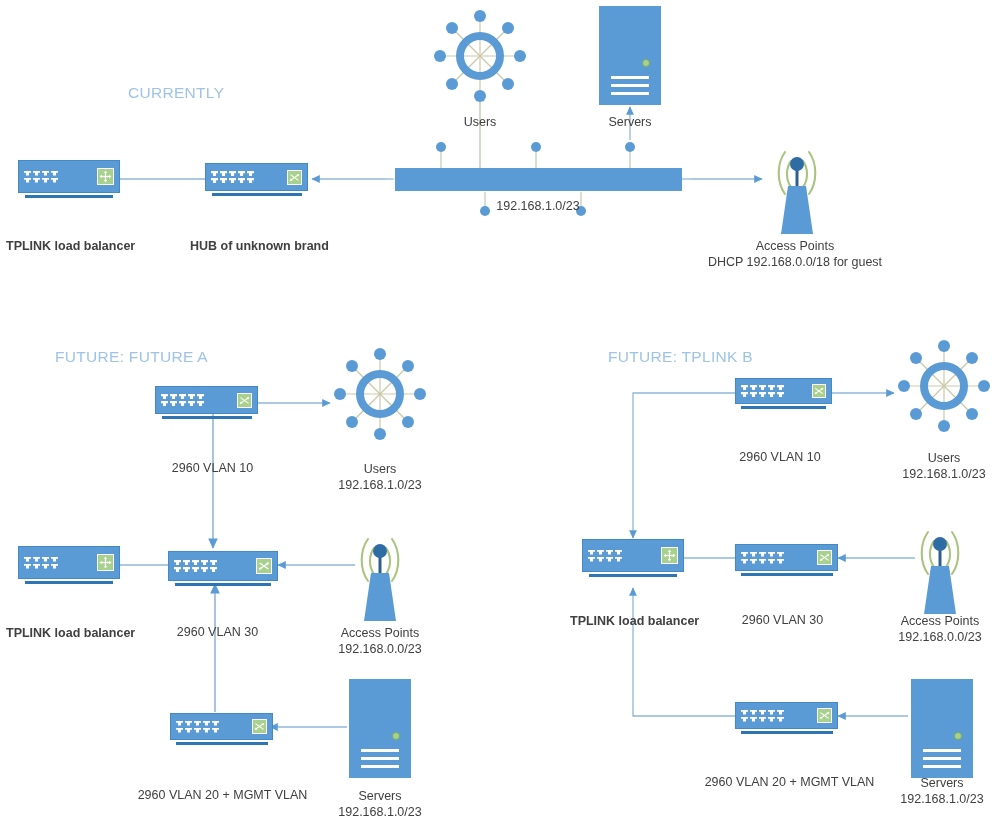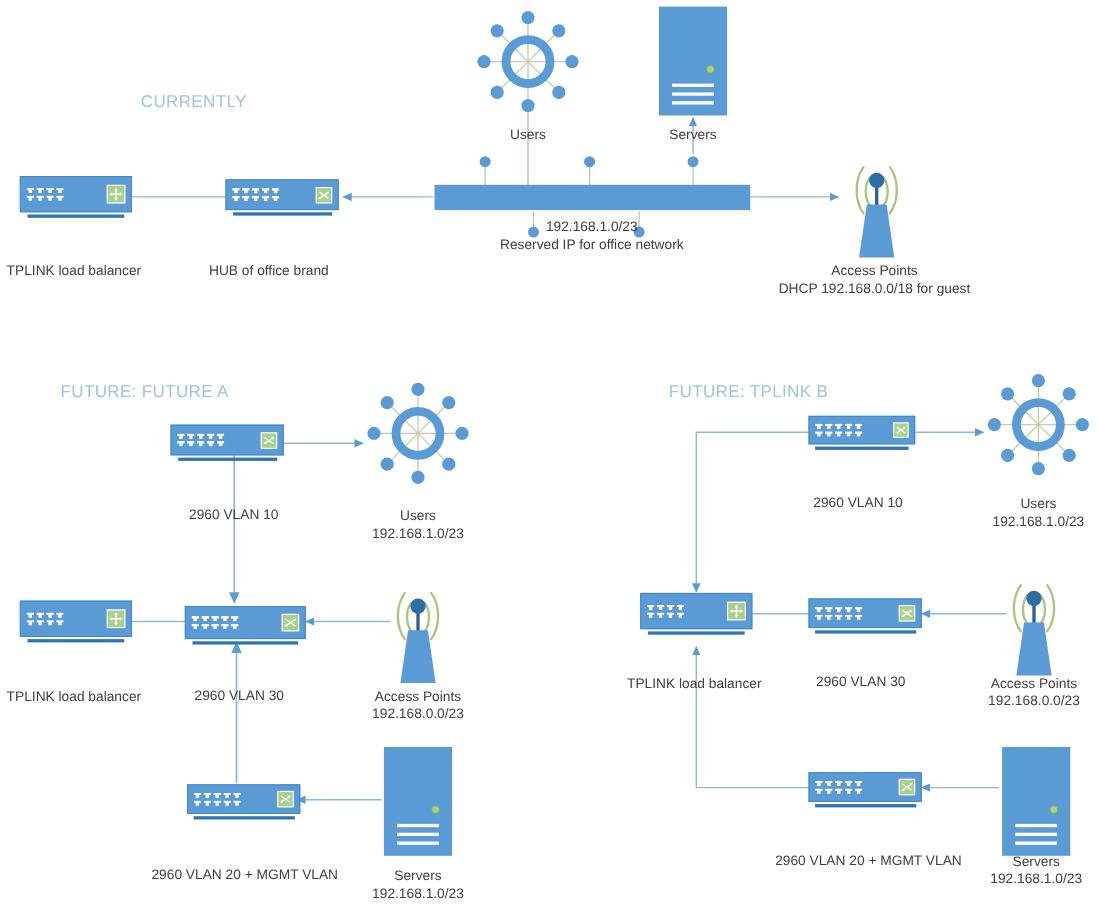--- a/index.html
+++ b/index.html
@@ -35,20 +35,21 @@
   .node-label {
     position: absolute;
     font-size: 12.5px;
     color: #404040;
     text-align: center;
     white-space: nowrap;
     line-height: 1.28;
   }
   .node-label.left {
     text-align: center;
+    font-weight: bold;
   }
   .edge-label {
     position: absolute;
     font-size: 12.5px;
     color: #404040;
     white-space: nowrap;
     text-align: center;
   }
   
   .device {
@@ -198,21 +199,20 @@
 
       <line x1="908" y1="716" x2="838" y2="716" marker-end="url(#arrow)"></line>
     </g>
   </svg>
 
   <div class="section-title" style="left:128px; top:84px;">CURRENTLY</div>
 
   <div style="position:absolute; left:395px; top:168px; width:287px; height:23px; background:#5B9BD5;"></div>
   <div class="node-label" style="left:398px; top:198px; width:280px;">
     <div>192.168.1.0/23</div>
-    <div>Reserved IP for office network</div>
   </div>
 
   <div class="device" style="left:18px; top:160px;">
     <div class="dev-body" style="width:102px; height:33px;">
       <div class="ports">
         <div class="port-col">
             <div class="port"></div>
             <div class="port"></div>
           </div>
         <div class="port-col">
@@ -279,21 +279,21 @@
           </g>
           <g fill="#ffffff">
             <path d="M14,4 L10.4,4.3 L12.4,7 z"></path>
             <path d="M2,12 L5.6,11.7 L3.6,9 z"></path>
           </g>
         </svg>
       </div>
     </div>
     <div class="dev-base" style="width:90px;"></div>
   </div>
-  <div class="node-label left" style="left:190px; top:238px;">HUB of office brand</div>
+  <div class="node-label left" style="left:190px; top:238px;">HUB of unknown brand</div>
 
   <div class="users-icon" style="left:432px; top:8px;">
     <svg width="96" height="96" viewBox="0 0 96 96">
       <g stroke="#C9C9A8" stroke-width="1.2">
         <line x1="48" y1="48" x2="48" y2="10"></line>
         <line x1="48" y1="48" x2="48" y2="86"></line>
         <line x1="48" y1="48" x2="10" y2="48"></line>
         <line x1="48" y1="48" x2="86" y2="48"></line>
         <line x1="48" y1="48" x2="21" y2="21"></line>
         <line x1="48" y1="48" x2="75" y2="21"></line>

